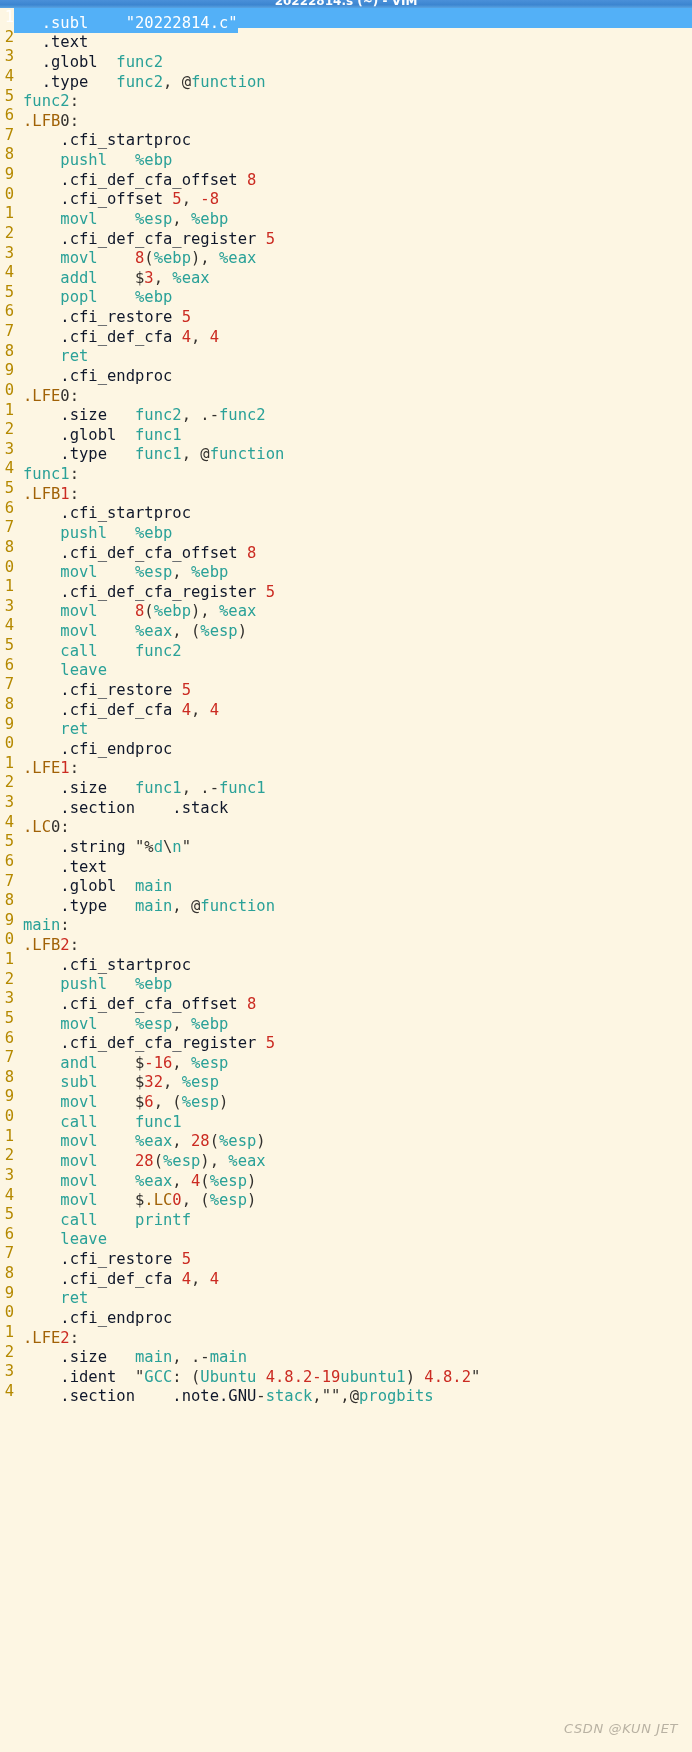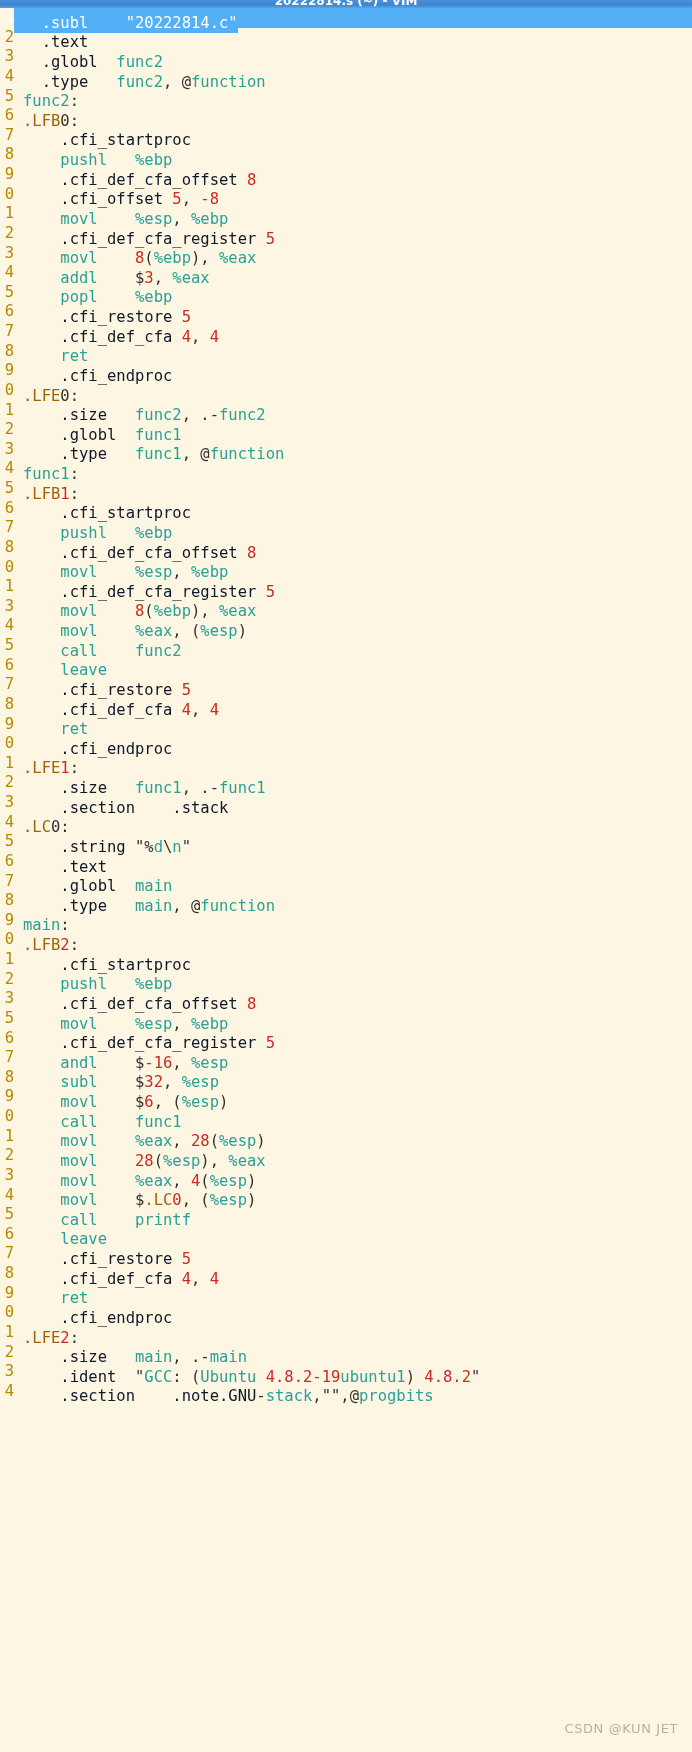--- a/index.html
+++ b/index.html
@@ -103,20 +103,21 @@
   
   .watermark {
     position: absolute;
     right: 14px;
     bottom: 16px;
     font-family: "DejaVu Sans", sans-serif;
     font-size: 13px;
     color: #b9b2a3;
     letter-spacing: 0.6px;
     white-space: nowrap;
+    font-style: italic;
   }
 </style>
 </head>
 <body>
 
 <div id="app">
 
   <div class="titlebar">
     <div class="titlebar-text">20222814.s (~) - VIM</div>
   </div>

